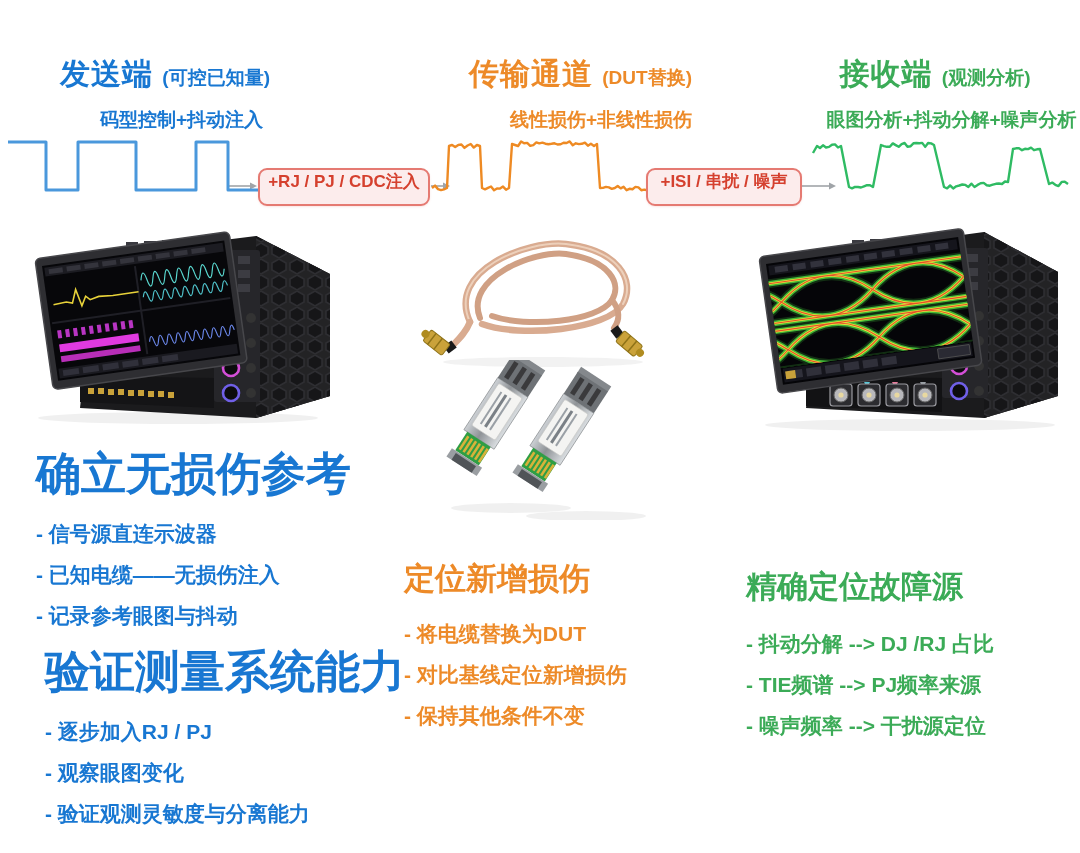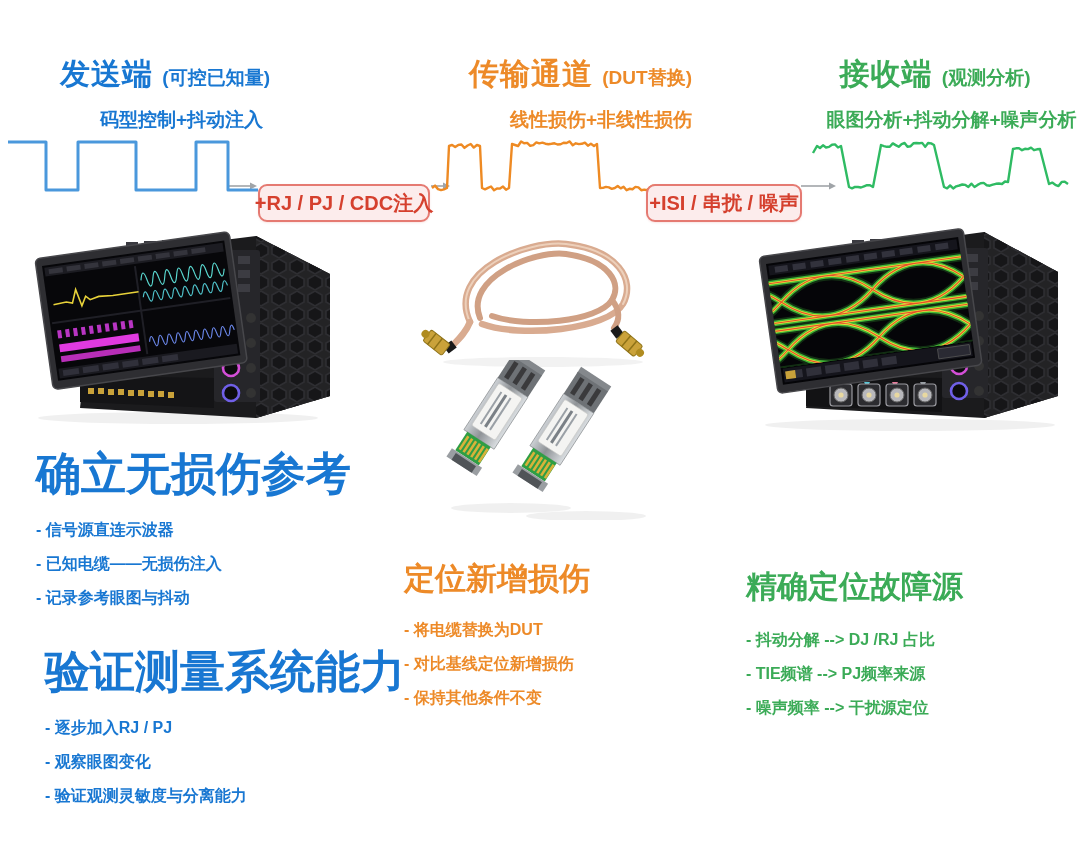--- a/index.html
+++ b/index.html
@@ -12,29 +12,29 @@
   .stage-title{font-size:30px;letter-spacing:1px;white-space:nowrap;}
   .stage-title .qual{font-size:19px;letter-spacing:0;}
   .stage-sub{font-size:19px;margin-top:12px;white-space:nowrap;padding-left:33px;}
   .c-blue{color:var(--c-blue);}
   .c-orange{color:var(--c-orange);text-align:right;}
   .c-green{color:var(--c-green);}
 
   
   .inject-box{position:absolute;height:34px;border-radius:9px;
     background:var(--c-boxfill);border:2px solid var(--c-boxborder);
-    color:var(--c-red);font-size:20px;display:flex;align-items:center;justify-content:center;
-    white-space:nowrap;z-index:4;box-shadow:0 1px 2px rgba(220,90,80,.15);margin-top:16px;}
+    color:var(--c-red);font-size:17px;display:flex;align-items:flex-start;justify-content:center;
+    white-space:nowrap;z-index:4;box-shadow:0 1px 2px rgba(220,90,80,.15);}
 
   
   .panel{position:absolute;}
   .panel h2{margin:0 0 16px 0;white-space:nowrap;}
   .panel.big h2{font-size:45px;}
   .panel.mid h2{font-size:31px;}
-  .bullet{font-size:16px;margin-bottom:13px;white-space:nowrap;}
+  .bullet{font-size:21px;margin-bottom:13px;white-space:nowrap;}
   .p-blue h2,.p-blue .bullet{color:var(--c-blue);}
   .p-orange h2,.p-orange .bullet{color:var(--c-orange);}
   .p-green h2,.p-green .bullet{color:var(--c-green);}
 
   svg{display:block;}
   .wave-blue{stroke:var(--c-waveblue);stroke-width:3;fill:none;stroke-linejoin:round;}
   .wave-orange{stroke:var(--c-waveorange);stroke-width:2.4;fill:none;stroke-linejoin:round;}
   .wave-green{stroke:var(--c-wavegreen);stroke-width:2.4;fill:none;stroke-linejoin:round;}
   .flow-arrow{stroke:var(--c-gray);stroke-width:1.6;}
   .flow-head{fill:var(--c-gray);}

